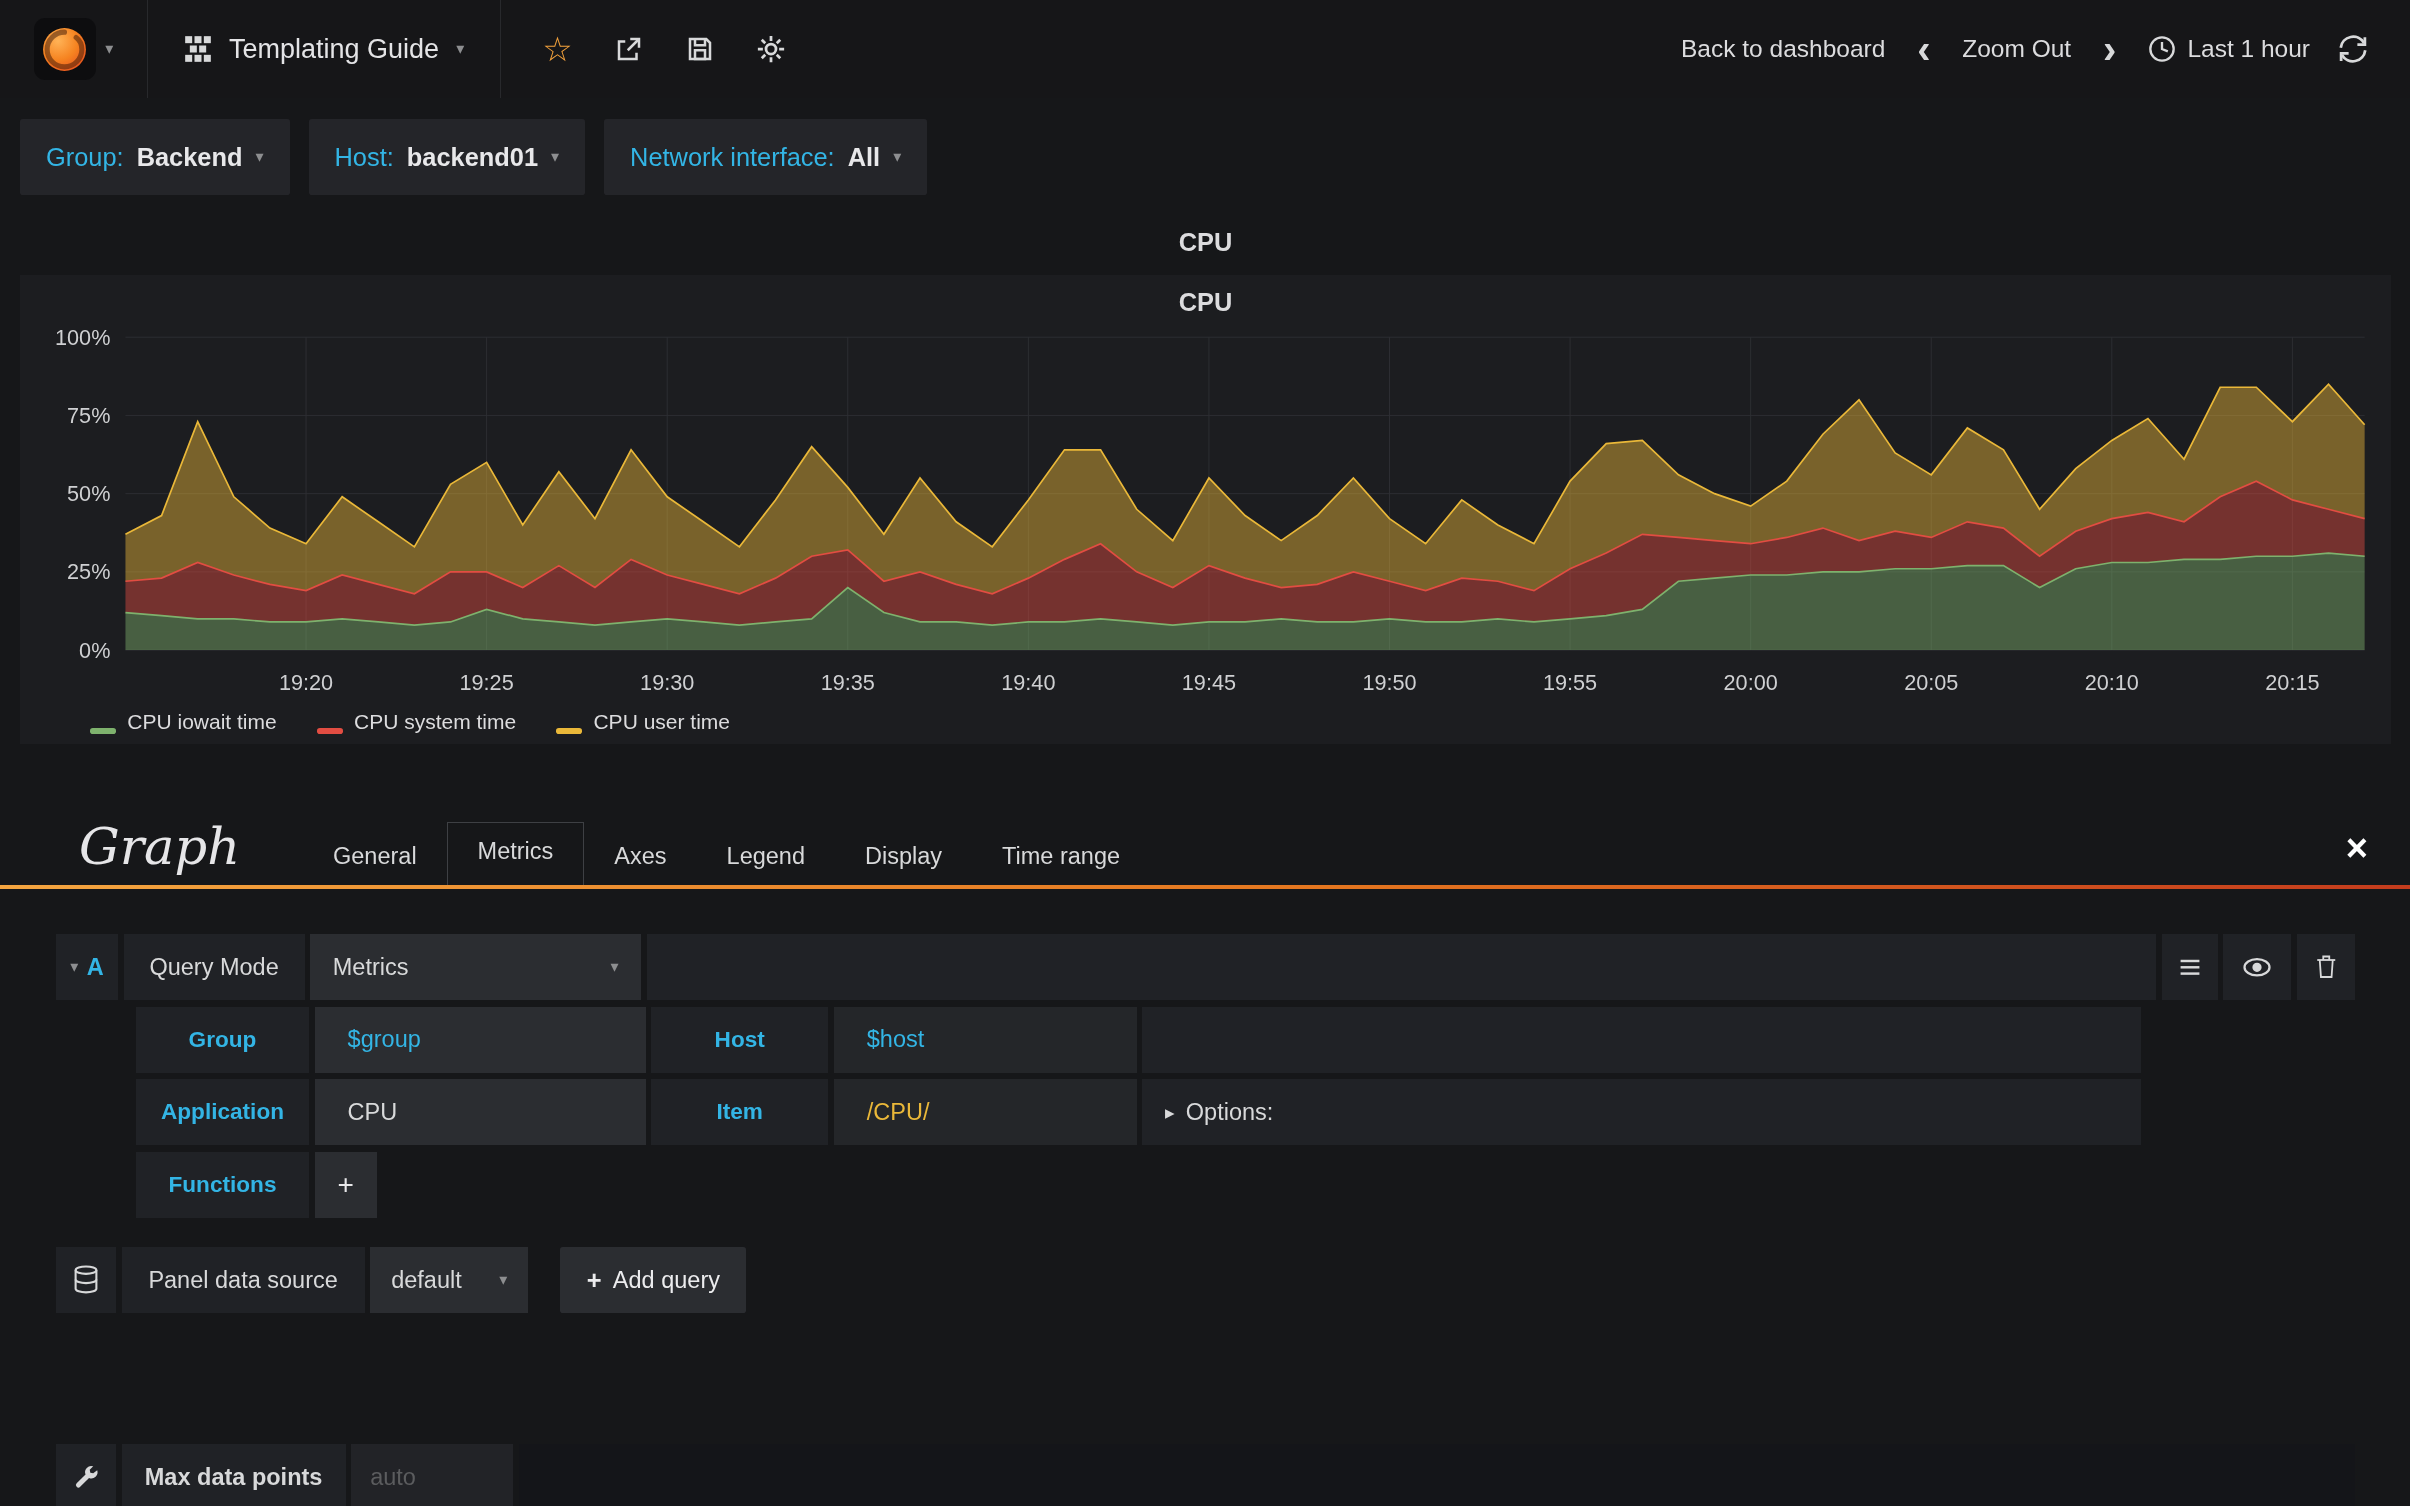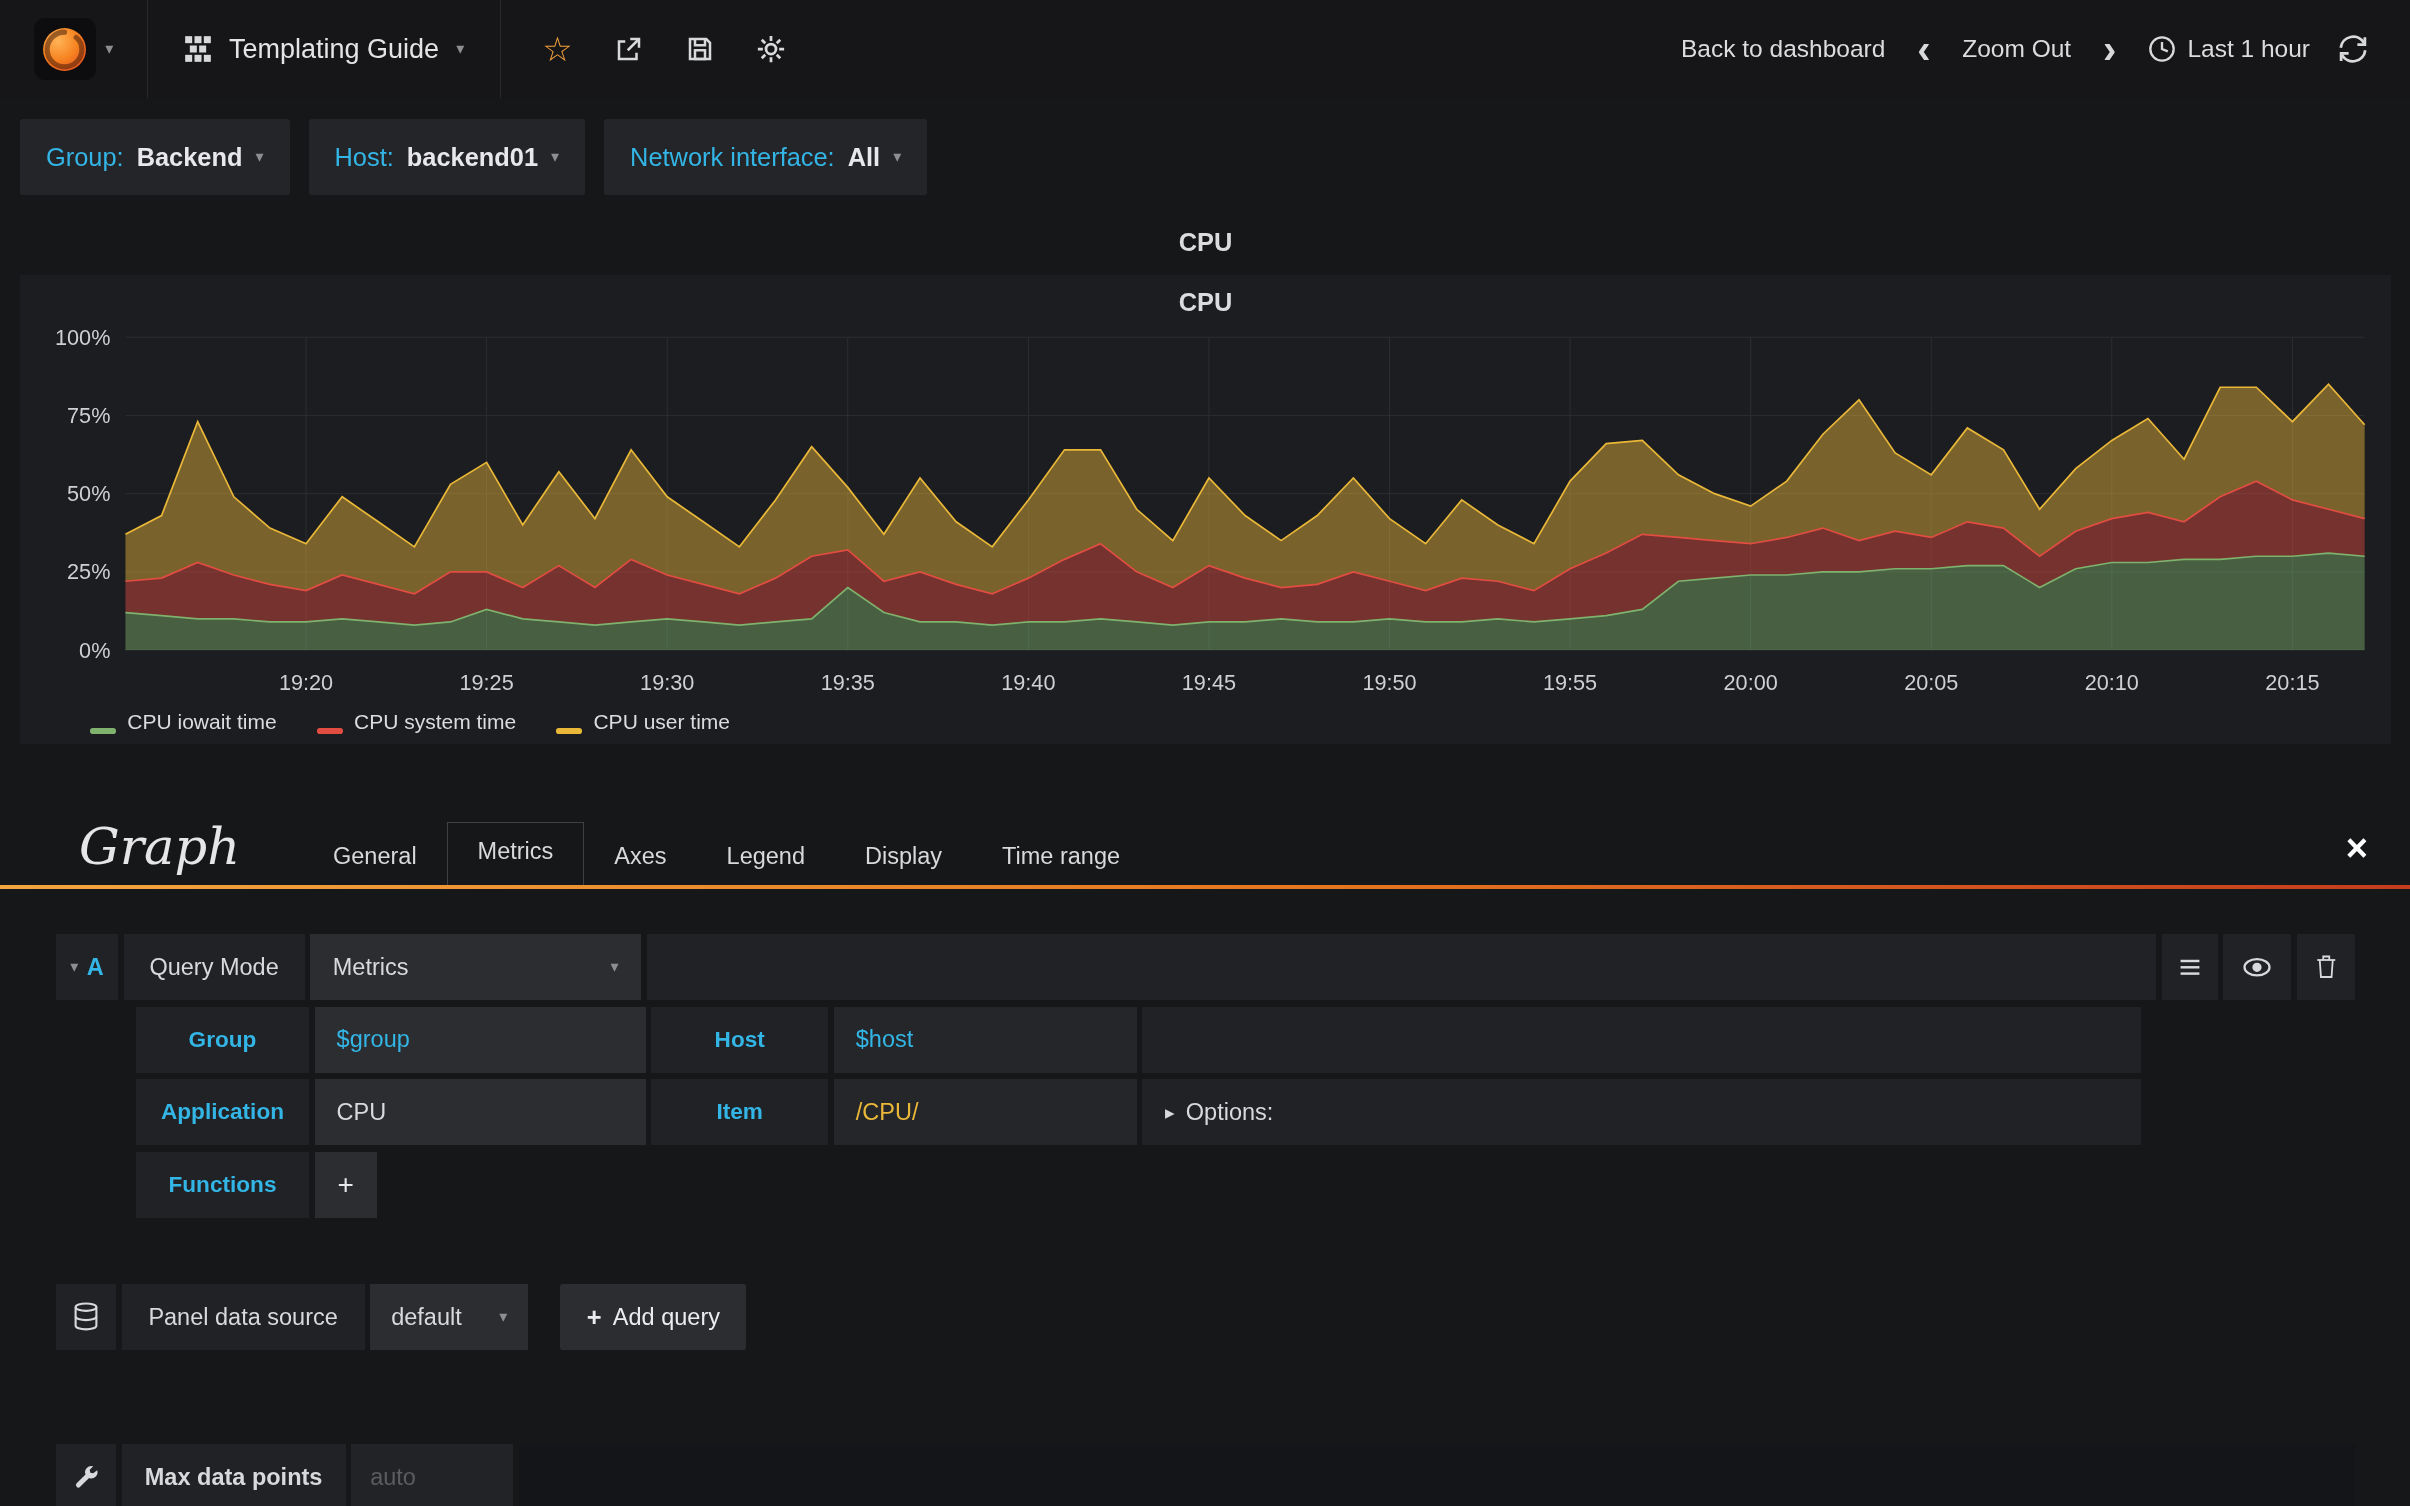--- a/index.html
+++ b/index.html
@@ -41,41 +41,41 @@
   .tab.active{border:0.9px solid #3e4044;border-bottom:none;background:#161719;padding-bottom:20px;position:relative;z-index:2;}
   .close-x{position:absolute;right:43px;top:829px;font-size:38px;color:#ffffff;font-weight:bold;cursor:pointer;line-height:1;}
   .orange-line{position:absolute;top:885px;left:0;right:0;height:3.8px;background:linear-gradient(90deg,#f4a540 0%,#e4761f 55%,#c43c1d 100%);z-index:1;}
 
   
   .qrows{position:absolute;top:934px;left:56px;right:56px;}
   .qrow{display:flex;gap:5.6px;height:66px;margin-bottom:6.6px;}
   .qrow.indent{margin-left:80px;width:2005px;}
   .qc{display:flex;align-items:center;justify-content:center;background:#202226;color:#d8d9da;font-size:23.5px;box-sizing:border-box;}
   .qc.lbl-cyan{color:#33B5E5;font-weight:bold;font-size:22.6px;}
-  .qc.inp{background:#2b2d31;justify-content:flex-start;padding:0 22px;cursor:text;}
+  .qc.inp{background:#2b2d31;justify-content:flex-start;padding:0 33px;cursor:text;}
   .qc.inp-dark{background:#242629;}
   .filler{flex:1;background:#202226;}
   .a-cell{width:62px;gap:8.5px;cursor:pointer;}
   .ref-letter{color:#33B5E5;font-weight:bold;font-size:23.5px;}
   .qmode{width:181px;}
   .mode-dd{width:331px;background:#2b2d31;justify-content:space-between;padding:0 22.6px;cursor:pointer;}
   .icon-cell{cursor:pointer;}
   .w-ham{width:56px;}.w-eye{width:68px;}.w-trash{width:58px;}
   .lblc{width:173px;}
   .inp-w1{width:331px;}
   .lblc2{width:177px;}
   .inp-w2{width:303px;}
   .cyan-text{color:#33B5E5;}
   .gold-text{color:#EAB839;}
   .options-bar{flex:1;background:#202226;display:flex;align-items:center;justify-content:flex-start;padding-left:22.6px;gap:11.3px;font-size:23.5px;cursor:pointer;}
   .tri{color:#d8d9da;font-size:19px;}
   .plus-cell{width:62px;background:#2b2d31;font-size:28px;color:#e8e8ea;cursor:pointer;}
 
   
-  .ds-row{position:absolute;top:1284px;left:56px;display:flex;gap:5.6px;height:66px;}
+  .ds-row{position:absolute;top:1247px;left:56px;display:flex;gap:5.6px;height:66px;}
   .ds-dd{width:158px;background:#2b2d31;display:flex;align-items:center;justify-content:space-between;padding:0 21px;font-size:23.5px;cursor:pointer;box-sizing:border-box;}
   .ds-lbl{width:243px;}
   .icon-sq{width:60px;}
   .spacer{width:21px;background:transparent;}
   .addq{width:186px;background:#2b2d31;border-radius:2.8px;display:flex;align-items:center;justify-content:center;gap:11.3px;font-size:23.5px;color:#ececee;cursor:pointer;}
   .addq .plus{font-weight:bold;font-size:25.4px;}
 
   
   .mdp-row{position:absolute;top:1444px;left:56px;right:56px;display:flex;gap:5.6px;height:66px;}
   .mdp-lbl{width:224px;font-weight:bold;}

